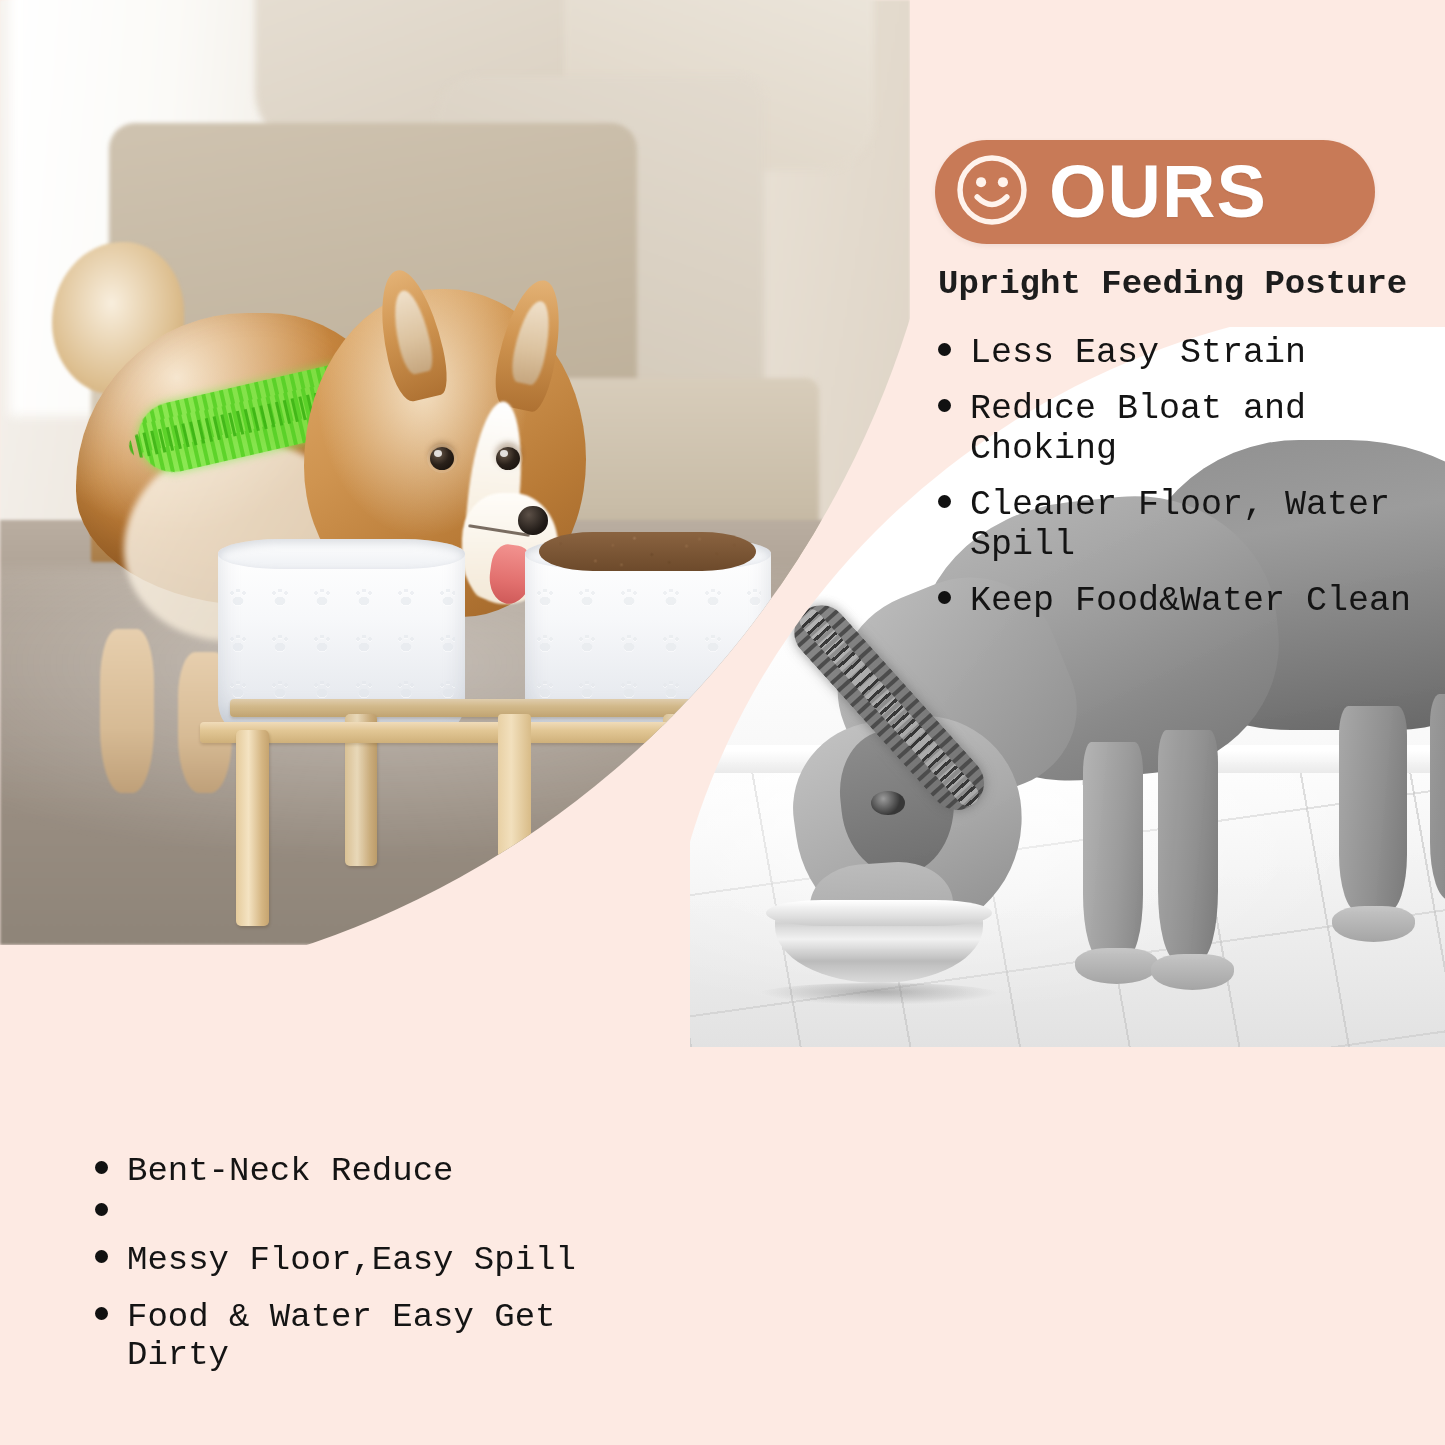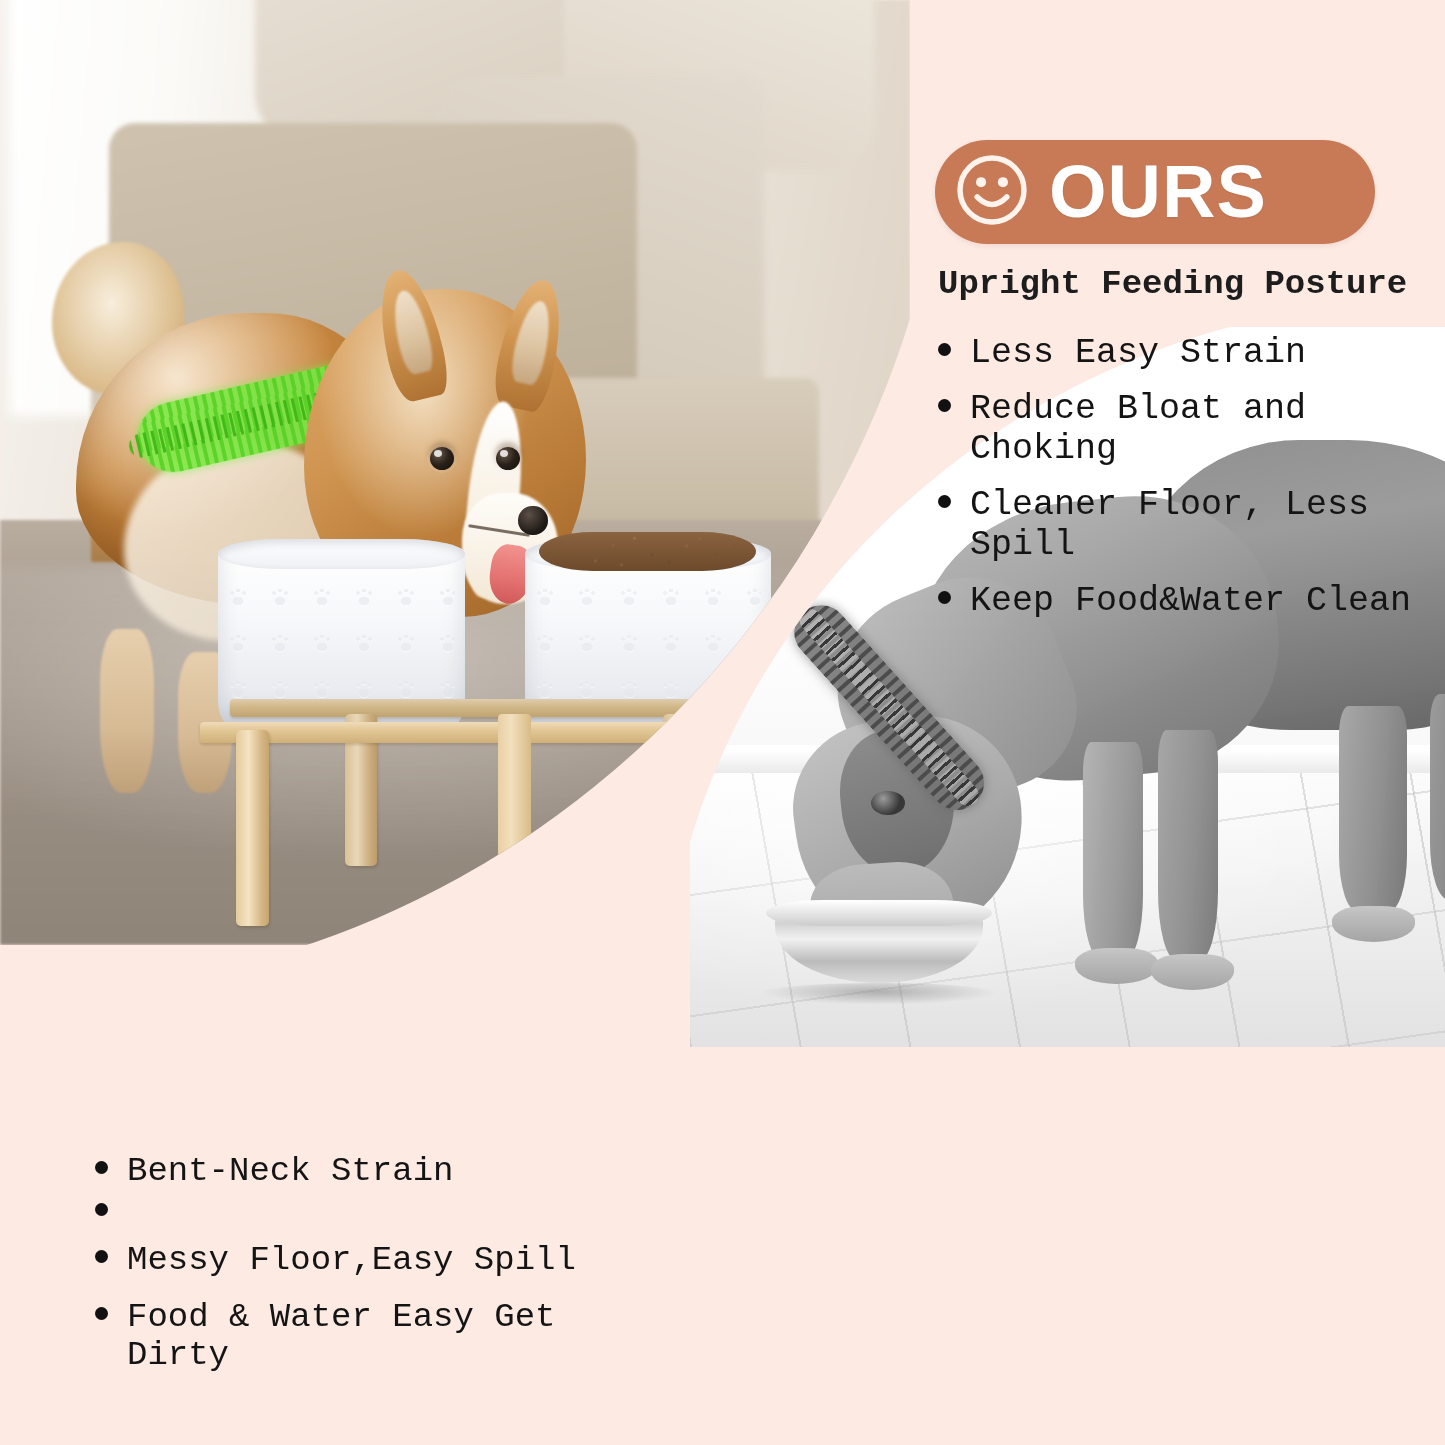--- a/index.html
+++ b/index.html
@@ -559,35 +559,35 @@
       <li>
         <span class="dot"></span>
         <span>Less Easy Strain</span>
       </li>
       <li>
         <span class="dot"></span>
         <span>Reduce Bloat and Choking</span>
       </li>
       <li>
         <span class="dot"></span>
-        <span>Cleaner Floor, Less Spill</span>
+        <span>Cleaner Floor, Water Spill</span>
       </li>
       <li>
         <span class="dot"></span>
         <span>Keep Food&amp;Water Clean</span>
       </li>
     </ul>
   </div>
 
 
   <div class="col" id="col-others">
     <ul class="pts">
       <li>
         <span class="dot"></span>
-        <span>Bent-Neck Strain</span>
+        <span>Bent-Neck Reduce</span>
       </li>
       <li>
         <span class="dot"></span>
       </li>
       <li>
         <span class="dot"></span>
         <span>Messy Floor,Easy Spill</span>
       </li>
       <li>
         <span class="dot"></span>

